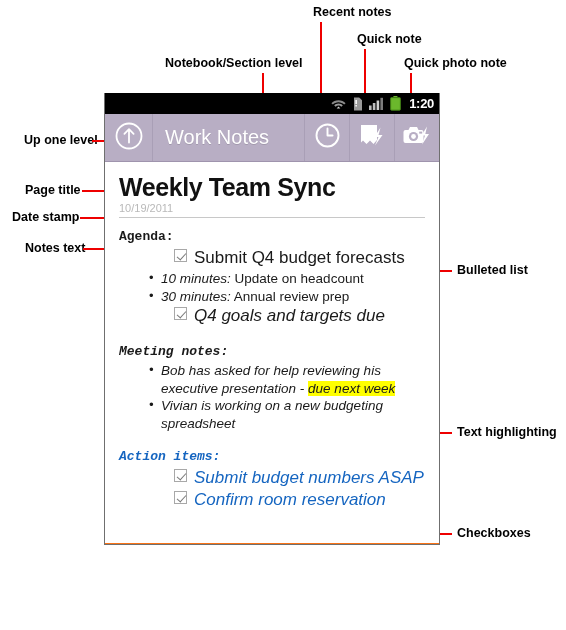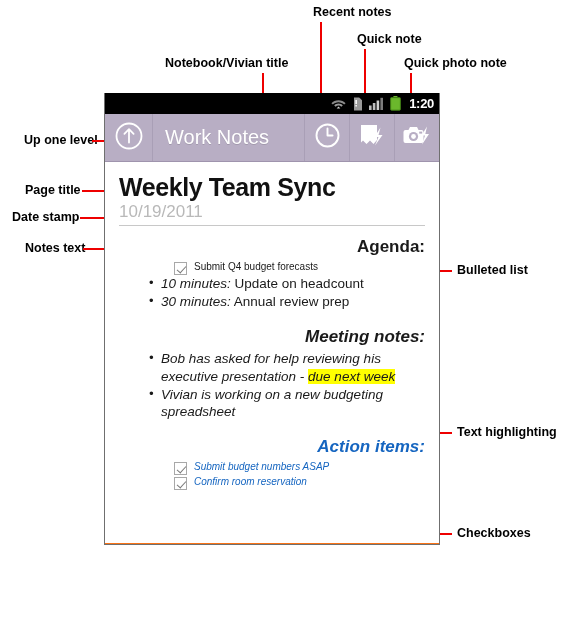--- a/index.html
+++ b/index.html
@@ -111,35 +111,34 @@
   #pageTitle {
     font-size: 25px;
     font-weight: bold;
     color: #111111;
     font-family: "Liberation Sans", sans-serif;
     letter-spacing: -0.4px;
     line-height: 1.05;
     margin-bottom: 2px;
   }
   #dateStamp {
-    font-size: 17px;
+    font-size: 11px;
     color: #b9b9b9;
     font-family: "Liberation Sans", sans-serif;
     padding-bottom: 3px;
     border-bottom: 1px solid #c8c8c8;
     margin-bottom: 11px;
   }
 
   .heading {
-    font-size: 17px;
+    font-size: 13px;
     font-weight: bold;
     color: #1a1a1a;
     margin: 0 0 3px 0;
-    font-family: Liberation Sans, sans-serif;
-    text-align: right;
+    font-family: Liberation Mono, monospace;
   }
   .heading.italic { font-style: italic; }
   .heading.blue { color: #1565c0; font-style: italic; }
 
   ul.bullets {
     list-style: none;
     margin: 0;
     padding: 0;
   }
   li.bullet {
@@ -159,21 +158,21 @@
     color: #1a1a1a;
   }
   li.bullet.italic { font-style: italic; }
   .lead { font-style: italic; }
   .hl { background: #ffff00; }
 
   .checkrow {
     display: flex;
     align-items: flex-start;
     padding-left: 55px;
-    font-size: 10px;
+    font-size: 17px;
     line-height: 1.32;
     color: #1a1a1a;
     font-family: "Liberation Sans", sans-serif;
     text-align: right;
   }
   .checkrow.italic { font-style: italic; }
   .checkrow.blue { color: #1565c0; font-style: italic; }
   .cbox {
     width: 13px; height: 13px;
     min-width: 13px;
@@ -203,21 +202,21 @@
 
   <div class="anno" style="left:313px; top:6px;">Recent notes</div>
   <div class="leader v" style="left:320px; top:22px; height:78px;"></div>
 
   <div class="anno" style="left:357px; top:33px;">Quick note</div>
   <div class="leader v" style="left:364px; top:49px; height:51px;"></div>
 
   <div class="anno" style="left:404px; top:57px;">Quick photo note</div>
   <div class="leader v" style="left:410px; top:73px; height:27px;"></div>
 
-  <div class="anno" style="left:165px; top:57px;">Notebook/Vivian title</div>
+  <div class="anno" style="left:165px; top:57px;">Notebook/Section level</div>
   <div class="leader v" style="left:262px; top:73px; height:68px;"></div>
 
   <div class="anno" style="left:24px; top:134px;">Up one level</div>
   <div class="leader h" style="left:92px; top:140px; width:32px;"></div>
 
   <div class="anno" style="left:25px; top:184px;">Page title</div>
   <div class="leader h" style="left:82px; top:190px; width:28px;"></div>
 
   <div class="anno" style="left:12px; top:211px;">Date stamp</div>
   <div class="leader h" style="left:80px; top:217px; width:30px;"></div>
@@ -323,20 +322,26 @@
             <span class="cbox checked"></span>
             <span>Submit Q4 budget forecasts</span>
           </div>
         </li>
         <li class="bullet">
           <span class="lead">10 minutes:</span><span> Update on headcount</span>
         </li>
         <li class="bullet">
           <span class="lead">30 minutes:</span><span> Annual review prep</span>
         </li>
+        <li style="list-style:none;">
+          <div class="checkrow italic">
+            <span class="cbox checked"></span>
+            <span>Q4 goals and targets due</span>
+          </div>
+        </li>
       </ul>
 
       <div class="spacer-lg"></div>
 
       <div class="heading italic">Meeting notes:</div>
       <ul class="bullets">
         <li class="bullet italic">
           <span>Bob has asked for help reviewing his executive presentation - </span><span class="hl">due next week</span>
         </li>
         <li class="bullet italic">

